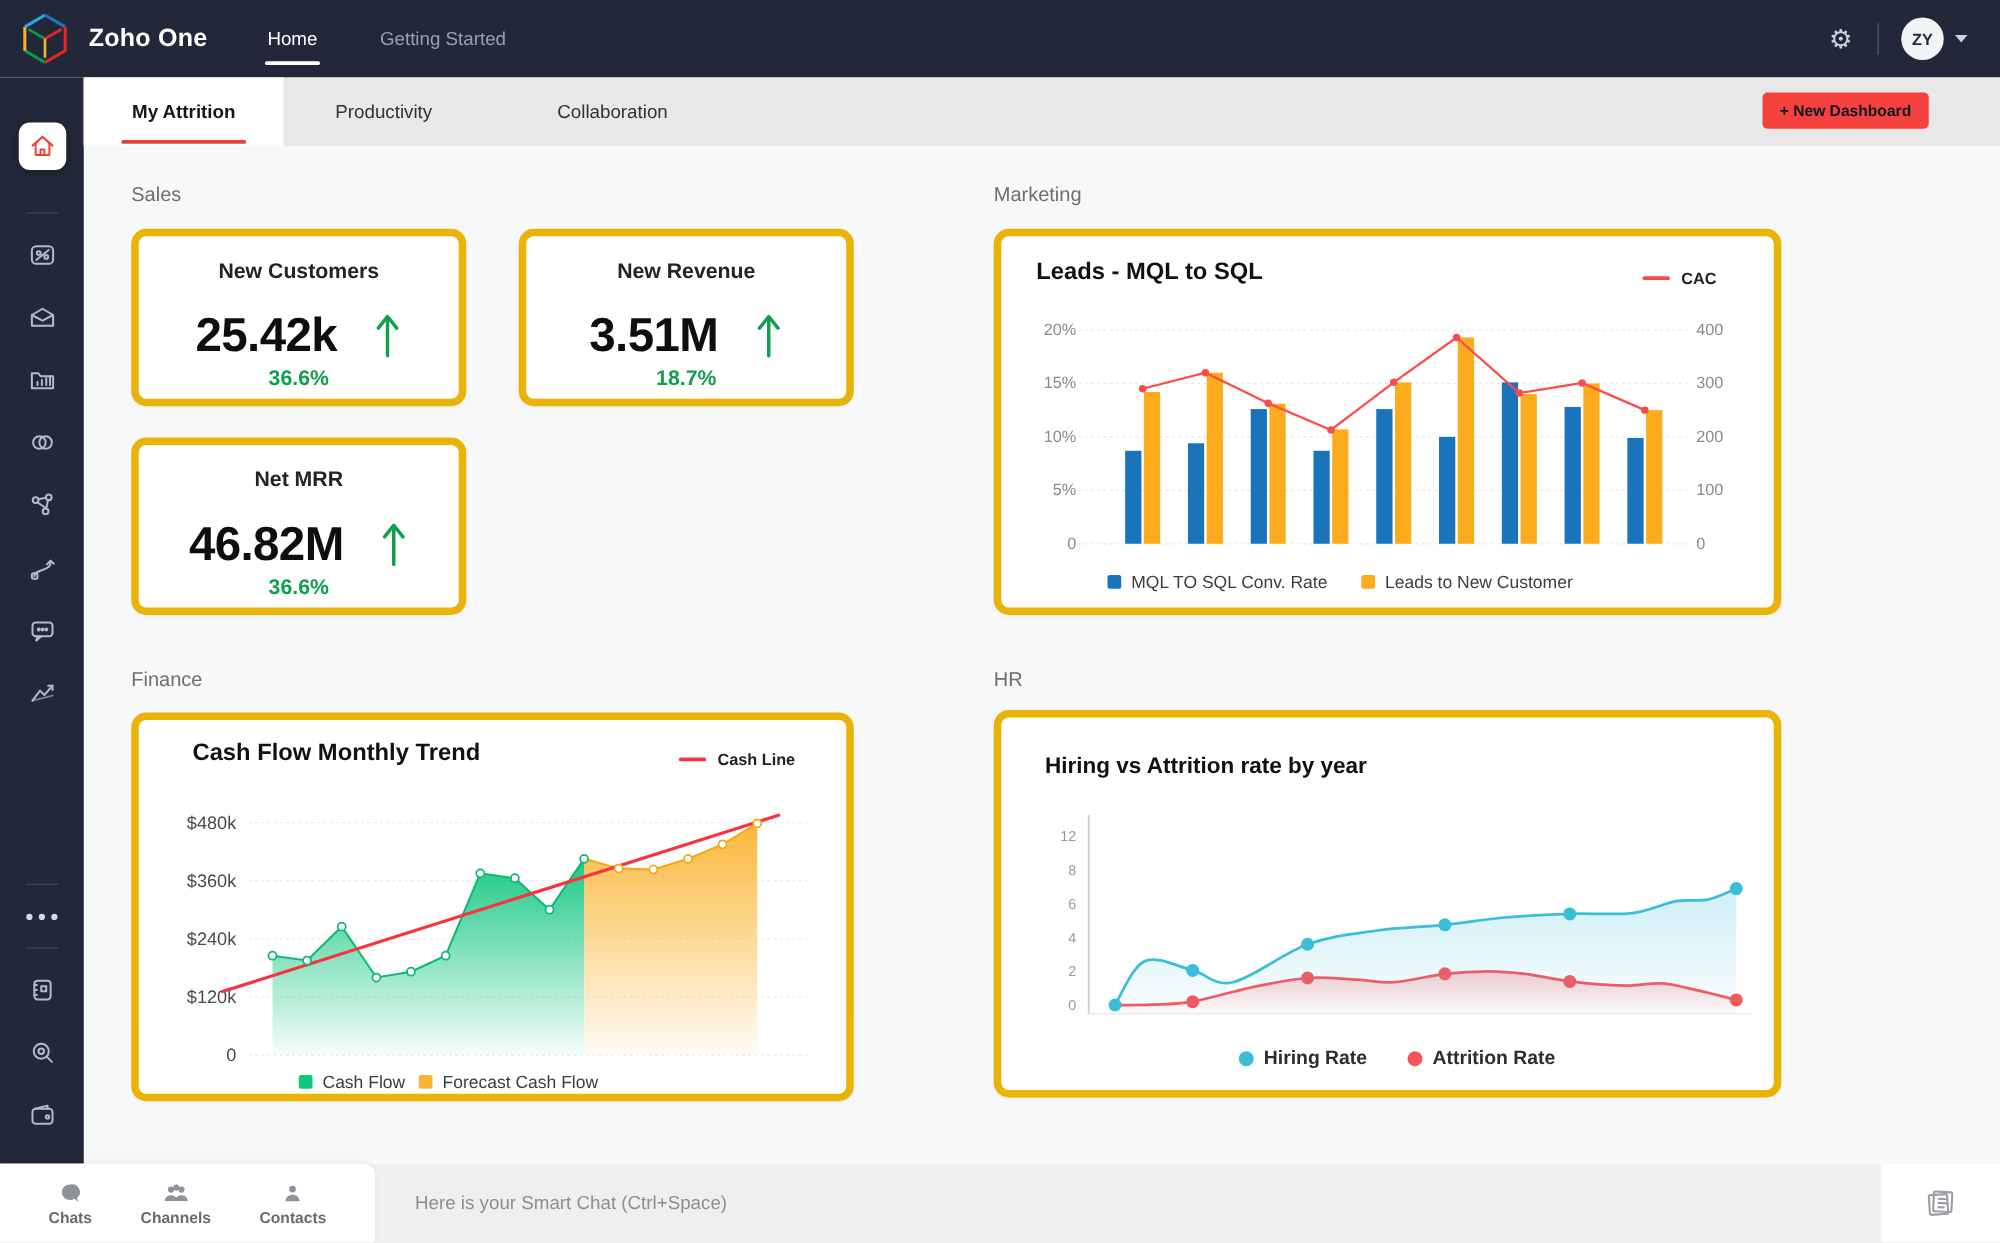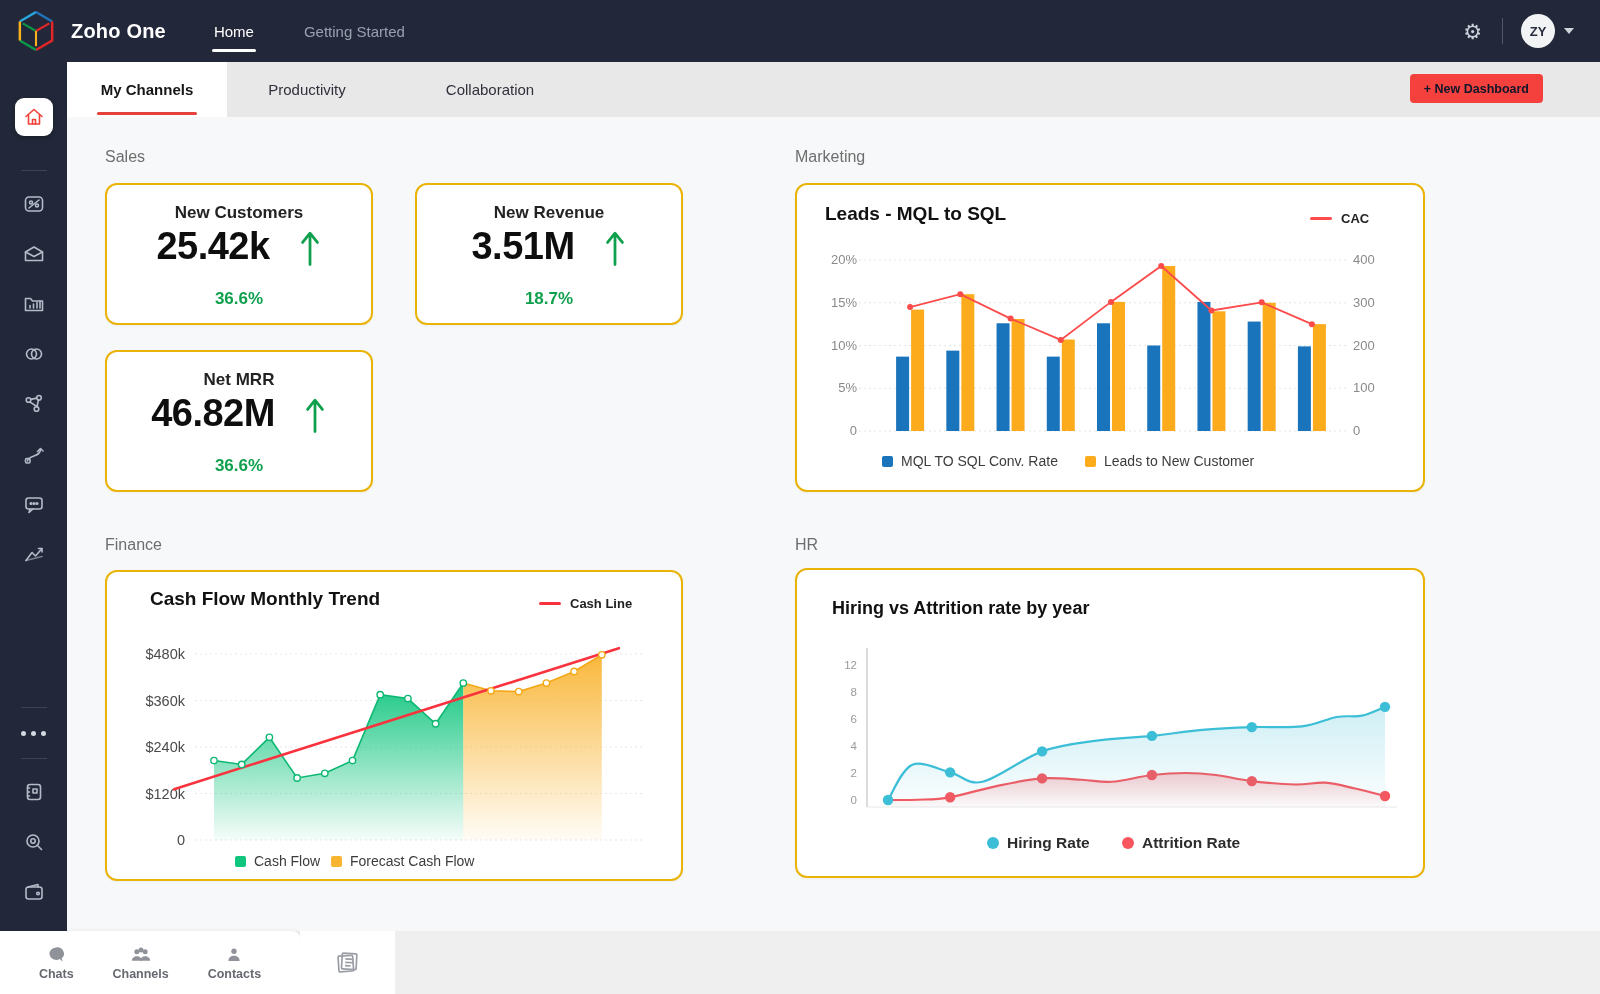--- a/index.html
+++ b/index.html
@@ -30,24 +30,24 @@
 
   
   #tabstrip{left:67px;top:62px;width:1533px;height:55px;background:#e8e8e9;}
   .tab{position:absolute;top:0;height:55px;display:flex;align-items:center;justify-content:center;font-size:15px;color:#30313a;cursor:pointer;}
   .tab.active{background:#fff;font-weight:700;color:#161616;}
   .tab.active::after{content:"";position:absolute;bottom:2px;left:50%;transform:translateX(-50%);width:100px;height:3px;background:#e5423c;border-radius:2px;}
   .new-dash{position:absolute;top:12px;right:57px;height:29px;padding:0 14px;background:#f5413d;color:#0f172a;border:none;border-radius:4px;font-size:12.5px;font-weight:700;cursor:pointer;display:flex;align-items:center;}
 
   
   .section-label{font-size:16px;color:#6e6e6e;}
-  .card{background:#fff;border:2px solid #eab308;border-radius:12px;box-shadow:0 1px 3px rgba(0,0,0,.04);}
+  .card{background:#fff;border:6px solid #eab308;border-radius:12px;box-shadow:0 1px 3px rgba(0,0,0,.04);}
   .kpi{width:268px;height:142px;text-align:center;padding-top:18px;}
   .kpi .t{font-size:17px;font-weight:700;color:#232323;}
-  .kpi .vrow{display:flex;align-items:flex-start;justify-content:center;gap:28px;height:62px;margin-top:2px;}
+  .kpi .vrow{display:flex;align-items:flex-end;justify-content:center;gap:28px;height:62px;margin-top:2px;}
   .kpi .v{font-size:38px;font-weight:800;color:#0e0e0e;letter-spacing:-.5px;}
   .kpi .p{font-size:17px;font-weight:700;color:#0fa04e;margin-top:2px;}
   .panel-title{font-size:19px;font-weight:700;color:#111;}
   .mini-legend{display:flex;align-items:center;gap:9px;font-size:13px;font-weight:700;color:#222;}
   .mini-legend .ln{width:22px;height:3px;border-radius:2px;}
   .leg-item{display:flex;align-items:center;gap:8px;font-size:14px;color:#3c3c3c;}
   .leg-item .sq{width:11px;height:11px;border-radius:2px;}
   .leg-item .dot{width:12px;height:12px;border-radius:50%;}
   .leg-item.big{font-size:15.5px;font-weight:700;color:#2d2d2d;}
 
@@ -181,21 +181,21 @@
       <svg class="side-icon" viewBox="0 0 24 24">
         <rect x="4" y="7" width="16" height="12" rx="2.5"></rect>
           <path d="M6 7 L16 4.5 V7"></path>
           <circle cx="16" cy="13.5" r="1.3"></circle>
       </svg>
     </div>
   </aside>
 
   <nav id="tabstrip" class="abs">
     <div class="tab active" style="left:0;width:160px">
-        <span>My Channels</span>
+        <span>My Attrition</span>
       </div>
     <div class="tab" style="left:160px;width:160px">
         <span>Productivity</span>
       </div>
     <div class="tab" style="left:340px;width:166px">
         <span>Collaboration</span>
       </div>
     <button class="new-dash">+ New Dashboard</button>
   </nav>
 
@@ -423,20 +423,21 @@
         <span class="lbl">Channels</span>
       </div>
       <div class="chat-item">
         <svg width="18" height="20" viewBox="0 0 24 24" fill="#8f9399">
           <circle cx="12" cy="7" r="3.6"></circle>
             <path d="M4.5 20 c0-4.5 3.6-7 7.5-7 s7.5 2.5 7.5 7z"></path>
         </svg>
         <span class="lbl">Contacts</span>
       </div>
     </div>
+    <div class="smart-chat">Here is your Smart Chat (Ctrl+Space)</div>
     <div class="corner-btn">
       <svg width="27" height="27" viewBox="0 0 24 24" fill="none" stroke="#9a9ea4" stroke-width="1.5">
         <rect x="4" y="6" width="13" height="14" rx="1" transform="rotate(-4 10 13)"></rect>
         <rect x="7" y="4" width="13" height="14" rx="1" transform="rotate(3 13 11)"></rect>
         <path d="M10 9 h7 M10 12 h7 M10 15 h5" transform="rotate(3 13 11)"></path>
       </svg>
     </div>
   </footer>
 </div>
 

